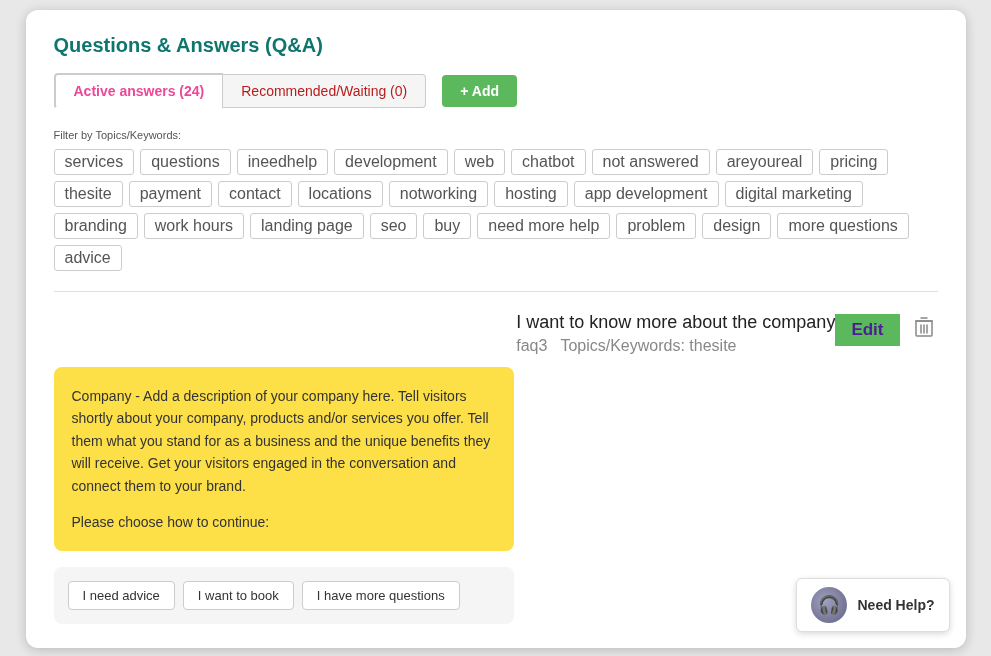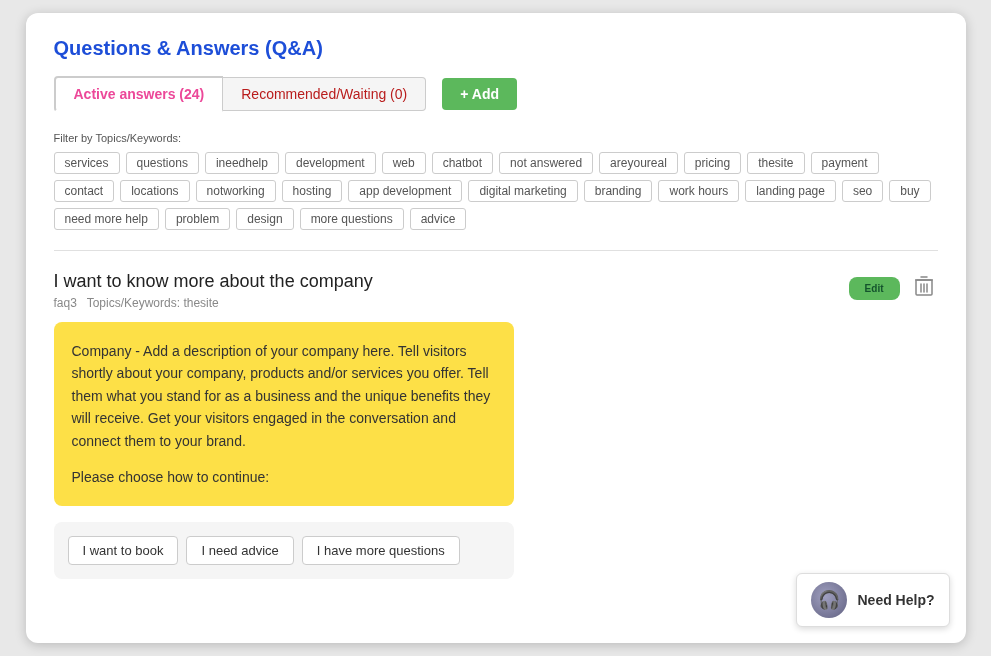--- a/index.html
+++ b/index.html
@@ -18,21 +18,21 @@
       width: 940px;
       min-height: 630px;
       box-shadow: 0 2px 12px rgba(0,0,0,0.2);
       padding: 24px 28px;
       position: relative;
       overflow: hidden;
     }
     .page-title {
       font-size: 20px;
       font-weight: 600;
-      color: #1d4ed8;
+      color: #0f766e;
       margin-bottom: 16px;
     }
     .tabs-row {
       display: flex;
       align-items: center;
       gap: 0;
       margin-bottom: 20px;
     }
     .tab {
       padding: 8px 18px;
@@ -81,61 +81,61 @@
     }
     .tags-container {
       display: flex;
       flex-wrap: wrap;
       gap: 6px;
     }
     .tag {
       padding: 3px 10px;
       border: 1px solid #ccc;
       border-radius: 3px;
-      font-size: 12px;
+      font-size: 16px;
       color: #555;
       background: #fff;
       cursor: pointer;
     }
     .divider {
       border: none;
       border-top: 1px solid #e0e0e0;
       margin: 20px 0;
     }
     .qa-item {
       position: relative;
     }
     .qa-header {
       display: flex;
       align-items: flex-start;
-      justify-content: space-between;
+      justify-content: flex-end;
       margin-bottom: 12px;
     }
     .qa-title {
       font-size: 18px;
       font-weight: 500;
       color: #222;
     }
     .qa-meta {
-      font-size: 12px;
+      font-size: 16px;
       color: #888;
       margin-top: 4px;
     }
     .qa-actions {
       display: flex;
       align-items: center;
       gap: 10px;
     }
     .edit-btn {
       padding: 6px 16px;
       background: #5cb85c;
-      color: #14532d;
-      border: none;
-      border-radius: 8px;
-      font-size: 10px;
+      color: #4c1d95;
+      border: none;
+      border-radius: 0;
+      font-size: 17px;
       font-weight: 600;
       cursor: pointer;
     }
     .delete-btn {
       background: none;
       border: none;
       cursor: pointer;
       color: #888;
       font-size: 18px;
       padding: 4px;
@@ -274,22 +274,22 @@
         </button>
       </div>
     </div>
 
     <div class="answer-box">
       <div class="answer-text">Company - Add a description of your company here. Tell visitors shortly about your company, products and/or services you offer. Tell them what you stand for as a business and the unique benefits they will receive. Get your visitors engaged in the conversation and connect them to your brand.</div>
       <div class="answer-followup">Please choose how to continue:</div>
     </div>
 
     <div class="buttons-box">
+      <button class="choice-btn">I need advice</button>
       <button class="choice-btn">I want to book</button>
-      <button class="choice-btn">I need advice</button>
       <button class="choice-btn">I have more questions</button>
     </div>
   </div>
 
   <div class="need-help-widget">
     <div class="help-icon">🎧</div>
     <span>Need Help?</span>
   </div>
 </div>
 

